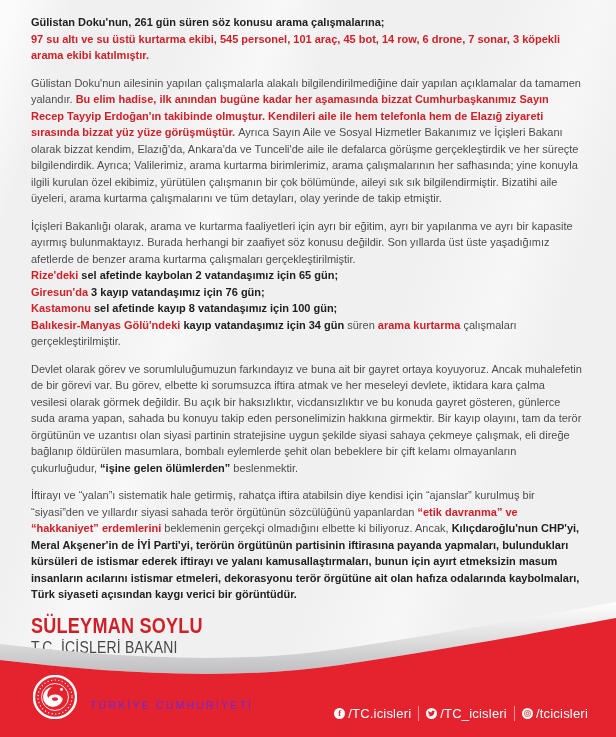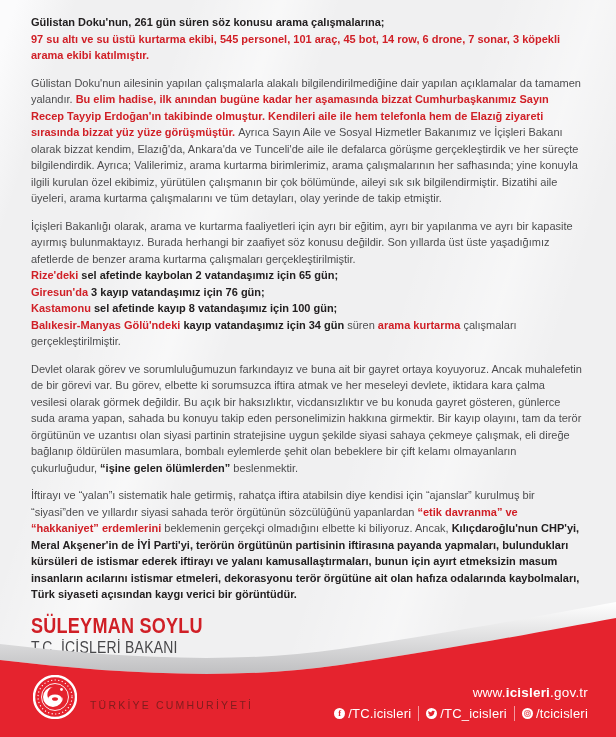--- a/index.html
+++ b/index.html
@@ -38,21 +38,21 @@
     font-size: 17px; color: #47474a; line-height: 20px;
     letter-spacing: .3px;
     transform: scaleX(.82); transform-origin: left center;
     white-space: nowrap;
   }
   
   .footer { position: absolute; left: 0; bottom: 0; width: 616px; height: 140px; z-index: 5; pointer-events: none; }
   .footer svg.wave { position: absolute; left: 0; bottom: 0; width: 616px; height: 140px; display: block; }
   .footer-inner { position: absolute; inset: 0; z-index: 6; }
   .emblem { position: absolute; left: 33px; bottom: 18px; width: 44px; height: 44px; }
-  .ministry { position: absolute; left: 90px; bottom: 26px; color: #7f1d1d; }
+  .ministry { position: absolute; left: 90px; bottom: 26px; color: #6d28d9; }
   .ministry .l1 { font-size: 10.5px; letter-spacing: 2.2px; line-height: 12px; }
   .ministry .l2 { font-size: 13.5px; font-weight: bold; letter-spacing: 1.4px; line-height: 16px; margin-top: 2px; }
   .site-block { position: absolute; right: 28px; bottom: 16px; text-align: right; color: #fff; pointer-events: auto; }
   .site-url { font-size: 13.5px; letter-spacing: .2px; }
   .site-url .b { font-weight: bold; }
   .soc-row { display: flex; align-items: center; justify-content: flex-end; margin-top: 6px; }
   .soc-item { display: flex; align-items: center; padding: 0 7px; }
   .soc-item + .soc-item { border-left: 1px solid rgba(255,255,255,.55); }
   .soc-item:last-child { padding-right: 0; justify-content: space-between; }
   .soc-handle { font-size: 13px; color: #fff; margin-left: 3px; letter-spacing: .2px; }
@@ -118,21 +118,20 @@
       <ellipse cx="22" cy="24" rx="7" ry="4.6" fill="#ffffff"></ellipse>
       <ellipse cx="22" cy="24" rx="3" ry="1.8" fill="#e5232e"></ellipse>
       <circle cx="28.5" cy="14.5" r="1.4" fill="#ffffff"></circle>
     </svg>
 
     <div class="ministry">
       <div class="l1">TÜRKİYE CUMHURİYETİ</div>
     </div>
 
     <div class="site-block">
-      <div class="site-url"><span>www.</span><span class="b">icisleri</span><span>.gov.tr</span></div>
       <div class="soc-row">
         <span class="soc-item">
           <span class="ic">
               <span class="fglyph">f</span>
             </span>
           <span class="soc-handle">/TC.icisleri</span>
         </span>
         <span class="soc-item">
           <span class="ic">
             <svg width="7" height="7" viewBox="0 0 24 24">

